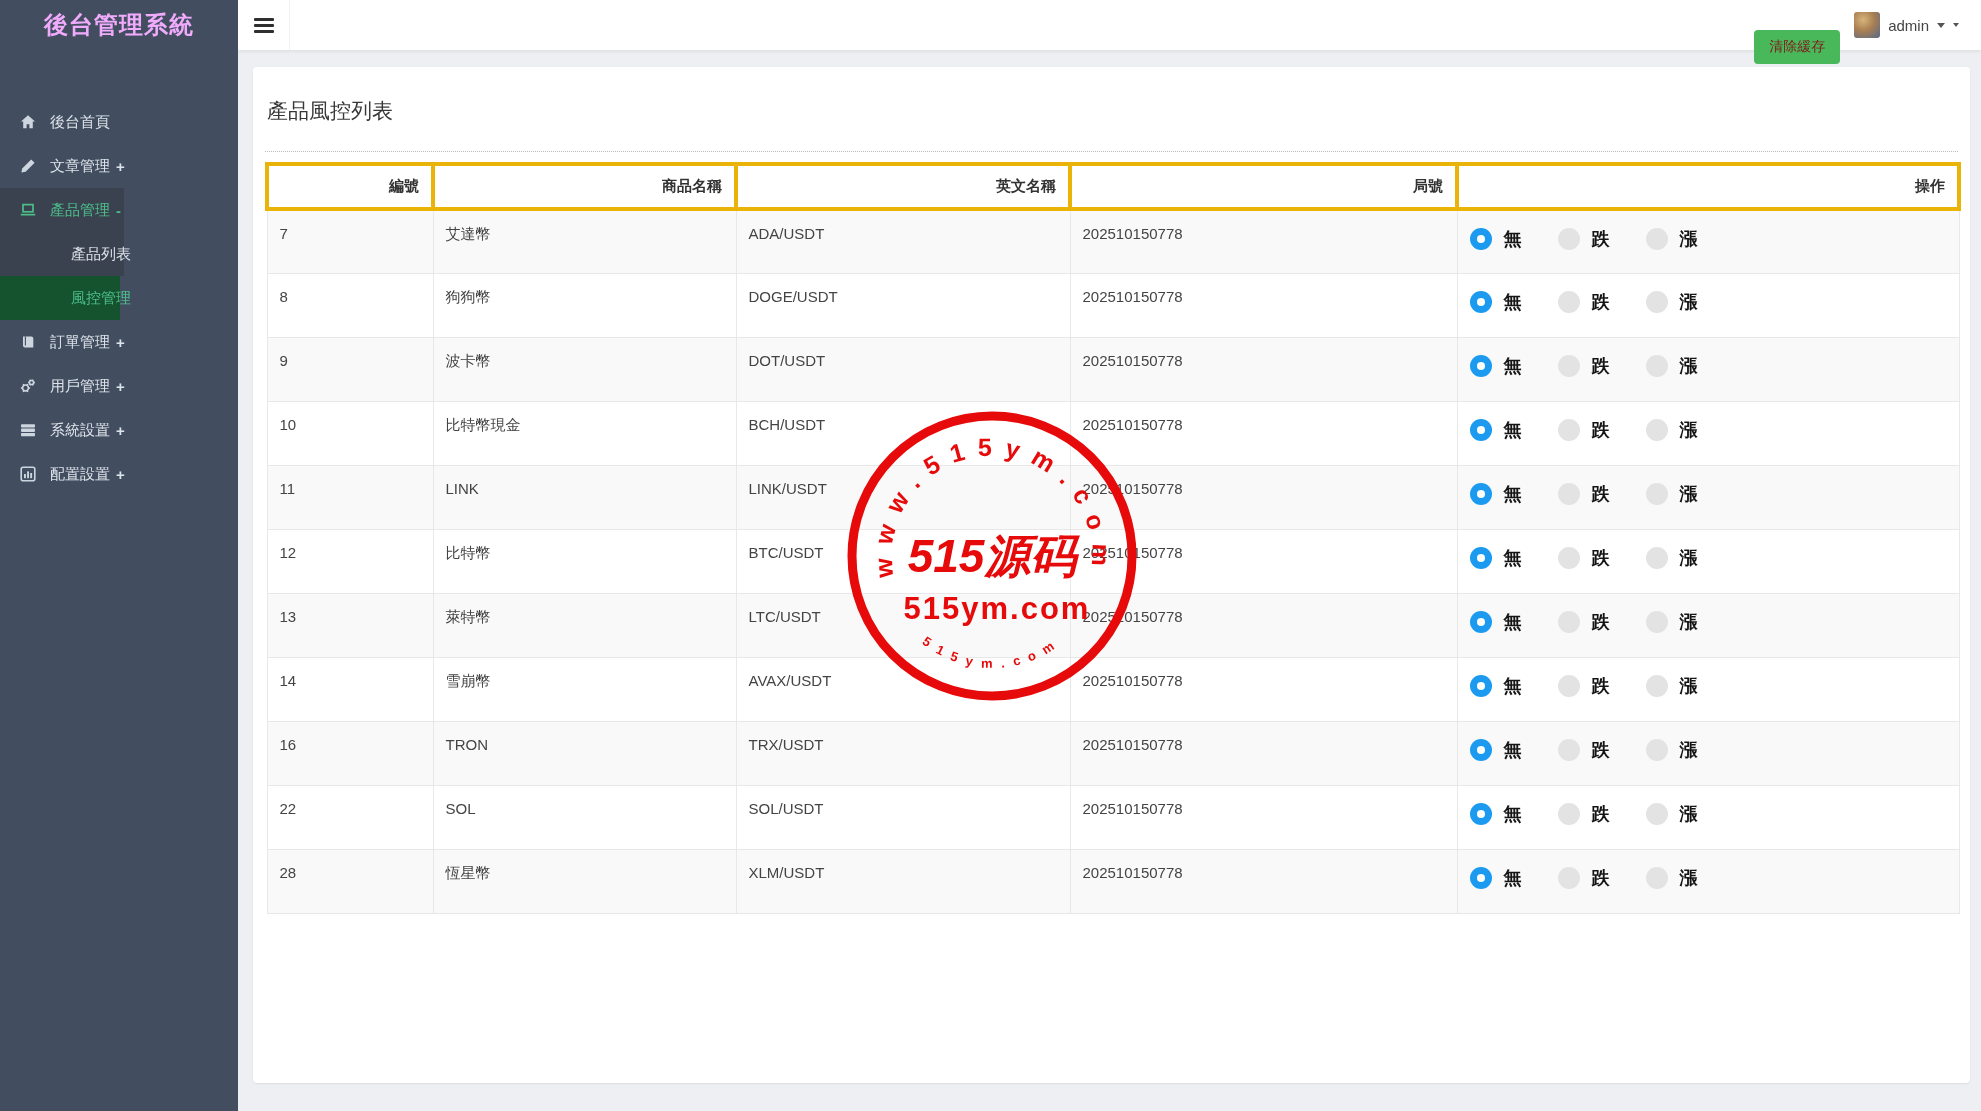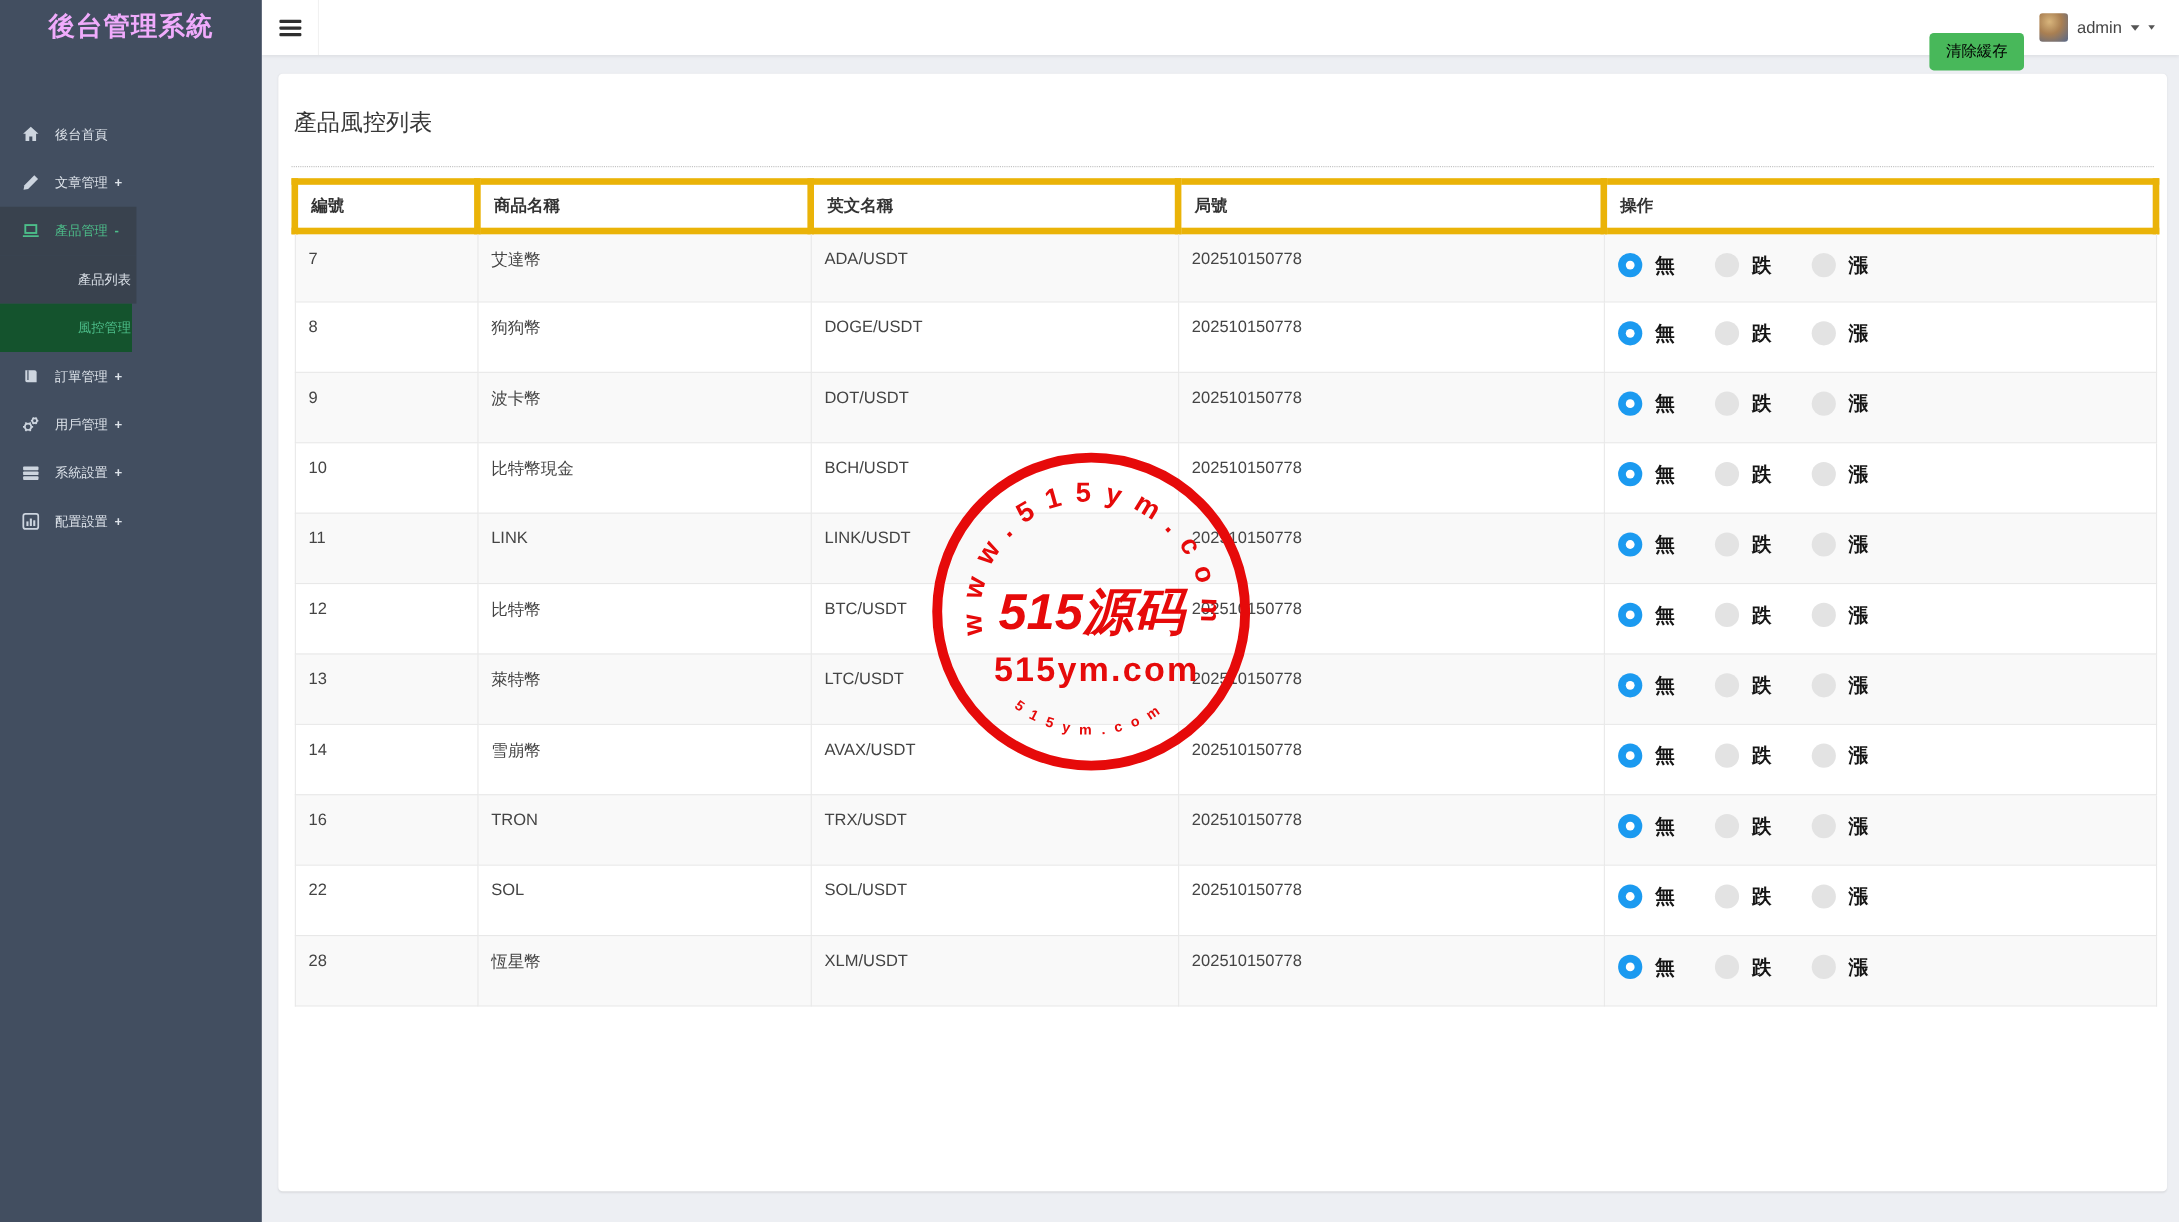--- a/index.html
+++ b/index.html
@@ -7,53 +7,53 @@
   body {
     font-family: "Liberation Sans", "DejaVu Sans", sans-serif;
     background:#edeff3; position:relative; overflow:hidden; color:#444;
   }
   
   .sidebar { position:absolute; left:0; top:0; width:238px; height:1111px; background:#424e60; z-index:5; }
   .sidebar-title { height:50px; line-height:50px; text-align:center; color:#f0abfc;
     font-size:24px; font-weight:bold; letter-spacing:1px; }
   .menu { margin-top:50px; }
   .menu-item { height:44px; display:flex; align-items:center; padding-left:18px;
-    color:#dde3ea; font-size:12px; cursor:pointer; white-space:nowrap; }
+    color:#dde3ea; font-size:15px; cursor:pointer; white-space:nowrap; }
   .menu-item .micon { width:20px; height:16px; margin-right:12px; flex:0 0 20px; color:#cdd5df; }
   .menu-item .micon svg { width:16px; height:16px; display:block; margin:0 auto; }
   .menu-item.sub { padding-left:71px; }
   .menu-item.open-bg { background:#39424e; width:124px; }
   .menu-item.active-bg { background:#14532d; width:120px; }
   .menu-item.green, .menu-item.green .micon { color:#4dbe8a; }
   .menu-item .suffix { margin-left:6px; font-weight:bold; }
   
   .topbar { position:absolute; left:238px; top:0; right:0; height:50px; background:#ffffff;
     box-shadow:0 2px 3px rgba(0,0,0,0.06); display:flex; align-items:center; z-index:4; }
   .hamburger { width:52px; height:50px; display:flex; flex-direction:column; justify-content:center;
     align-items:center; gap:3px; border-right:1px solid #f1f1f1; cursor:pointer; }
   .hamburger .bar { width:20px; height:3px; background:#2f2f2f; border-radius:1px; }
   .topbar-right { margin-left:auto; display:flex; align-items:center; gap:14px; padding-right:22px; }
-  .btn-green { border:none; border-radius:4px; padding:8px 15px; font-size:14px; color:#000000;
+  .btn-green { border:none; border-radius:4px; padding:8px 15px; font-size:14px; color:#7f1d1d;
     background:#48b85a; cursor:pointer; font-family:inherit;margin-top:44px; }
   .user-box { display:flex; align-items:center; gap:8px; cursor:pointer; }
   .avatar { width:26px; height:26px; border-radius:3px;
     background:radial-gradient(circle at 35% 30%, #d8b57c, #a97f52 45%, #56688a 100%); }
   .user-name { font-size:15px; color:#444; }
   .caret { width:0; height:0; border-left:4px solid transparent; border-right:4px solid transparent;
     border-top:5px solid #555; }
   .caret.small { border-left-width:3px; border-right-width:3px; border-top-width:4px; }
   
   .card { position:absolute; left:253px; top:67px; width:1717px; height:1016px; background:#fff;
     border-radius:4px; box-shadow:0 1px 2px rgba(0,0,0,0.08); padding:0 12px; }
   .page-title { font-size:21px; font-weight:400; color:#373737; padding:30px 2px 0 2px; }
   .card-divider { border-top:1px dotted #bcbcbc; margin-top:26px; }
   
   table.risk { width:1692px; margin-top:10px; border-collapse:collapse; table-layout:fixed; }
-  .risk th { height:45px; text-align:left; padding:0 12px; font-size:15px; font-weight:bold;
-    color:#333; border:6px solid #eab308; background:#fff; }
+  .risk th { height:45px; text-align:right; padding:0 12px; font-size:15px; font-weight:bold;
+    color:#333; border:4px solid #eab308; background:#fff; }
   .risk td { height:64px; vertical-align:top; padding:14px 12px 0 12px; font-size:15px; color:#444;
     border:1px solid #e8e8e8; }
   .risk tbody tr:nth-child(odd) td { background:#f9f9f9; }
   .col-id { width:166px; } .col-name { width:303px; } .col-sym { width:334px; }
   .col-round { width:387px; } .col-op { width:502px; }
   .op-cell { padding-top:16px !important; }
   .op-group { display:inline-flex; align-items:center; margin-right:36px; cursor:pointer; }
   .radio { width:22px; height:22px; border-radius:50%; background:#e3e3e3; position:relative; flex:0 0 22px; }
   .radio.checked { background:#1b9af0; }
   .radio.checked::after { content:""; position:absolute; left:7px; top:7px; width:8px; height:8px;

